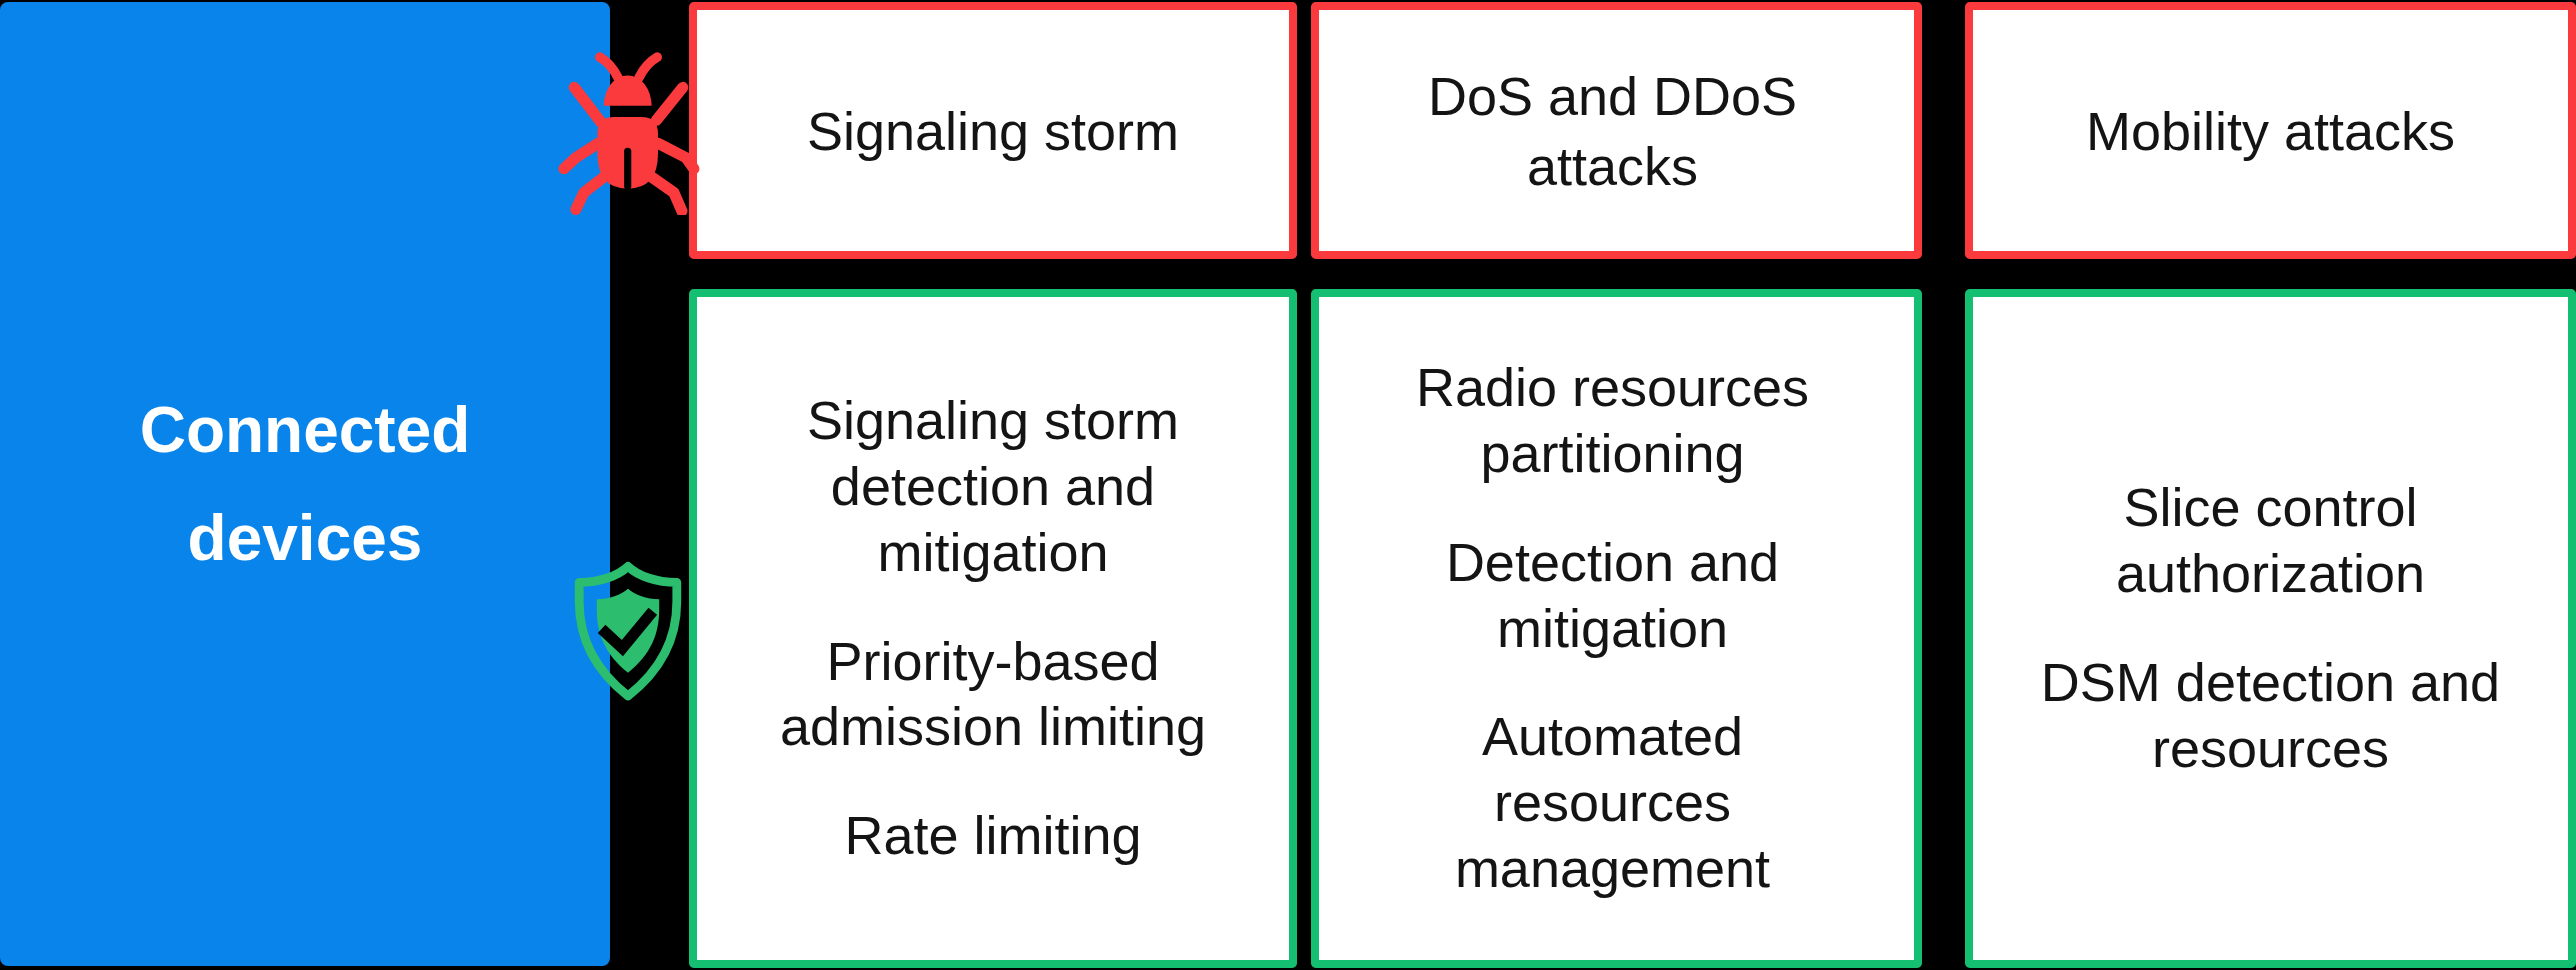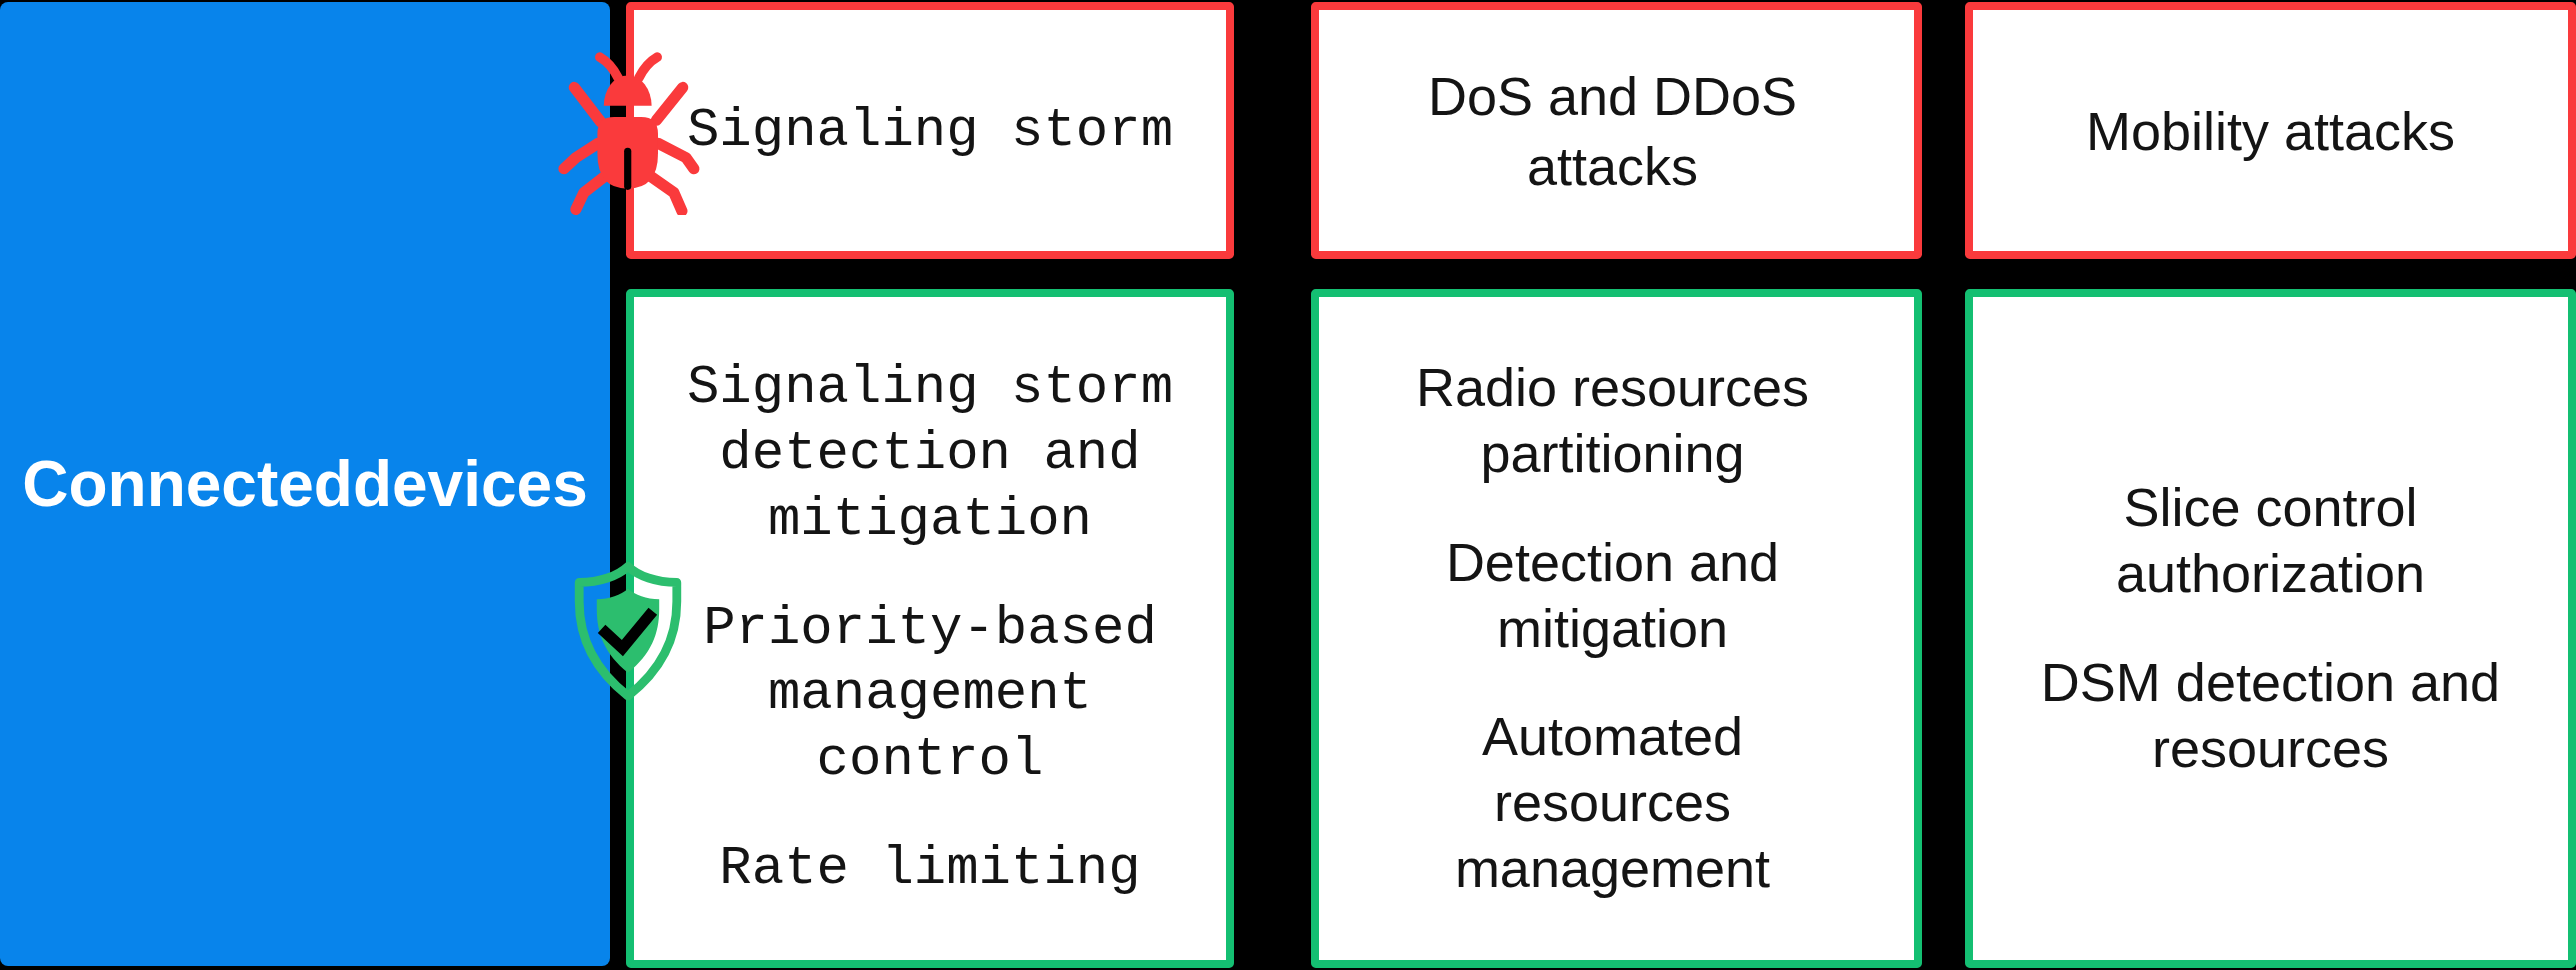--- a/index.html
+++ b/index.html
@@ -12,21 +12,21 @@
     overflow: hidden;
   }
 
   
   .panel {
     position: absolute;
     left: 0; top: 2.4px;
     width: 610px; height: 964px;
     background: var(--panel_blue, #0884EB);
     border-radius: 8px;
-    display: flex; 
+    display: flex; flex-direction: column;
     align-items: center; justify-content: center;
   }
   .panel p {
     margin: 0;
     color: var(--text_light, #FFFFFF);
     font-weight: 700;
     font-size: 64px;
     line-height: 1.7;
     text-align: center;
   }
@@ -38,21 +38,21 @@
     border-radius: 4.8px;
     box-sizing: border-box;
     display: flex; flex-direction: column;
     align-items: center; justify-content: center;
     gap: 43px;
     text-align: center;
     padding: 8px 24px;
   }
   .threat { top: 2.4px;   height: 257px; border: 8px solid var(--threat_red, #FA3A3C); }
   .mitig  { top: 289px; height: 679px; border: 8px solid var(--mitigation_green, #14BF72); }
-  .c1 { left: 626px;  width: 608px; font-family: Liberation Mono, monospace; }
+  .c1 { left: 689px;  width: 608px; }
   .c2 { left: 1311px; width: 611px; padding-left: 16px; }
   .c3 { left: 1965px; width: 611px; }
 
   .box p {
     margin: 0;
     color: var(--text_dark, #141414);
     font-size: 54px;
     line-height: 1.22;
     white-space: pre-line;
   }
@@ -93,21 +93,21 @@
   </div>
   <div class="box threat c3">
     <p>Mobility attacks</p>
   </div>
 
   <div class="box mitig c1">
     <p>Signaling storm
 detection and
 mitigation</p>
     <p>Priority-based
-management control</p>
+admission limiting</p>
     <p>Rate limiting</p>
   </div>
   <div class="box mitig c2">
     <p>Radio resources
 partitioning</p>
     <p>Detection and
 mitigation</p>
     <p>Automated
 resources
 management</p>

